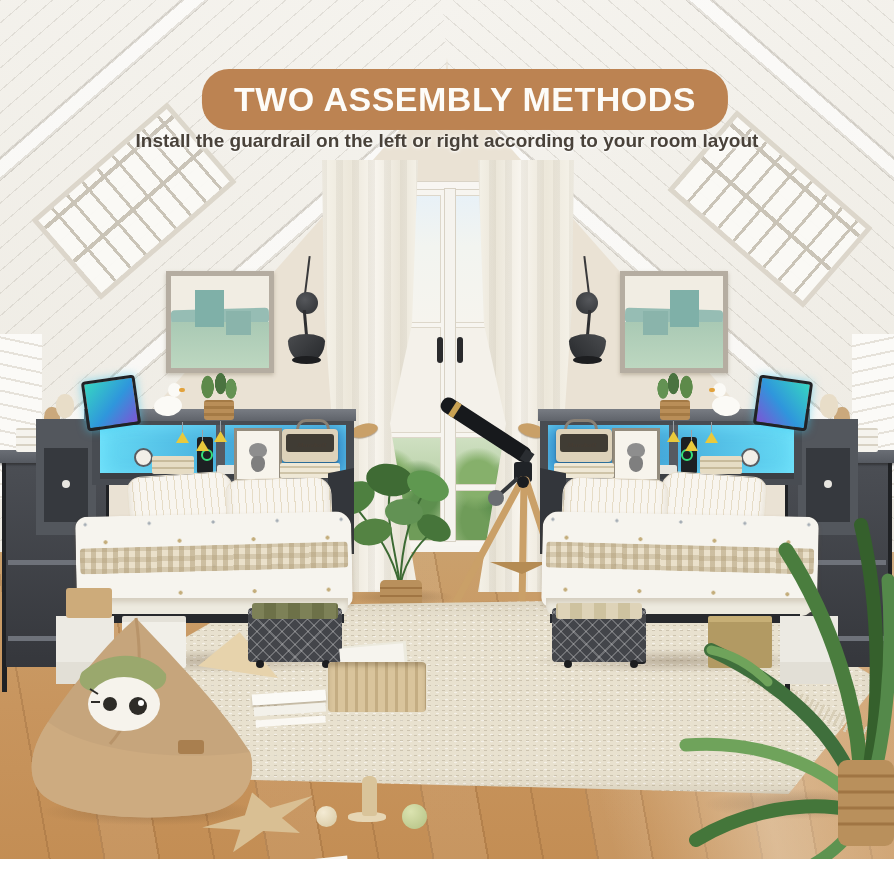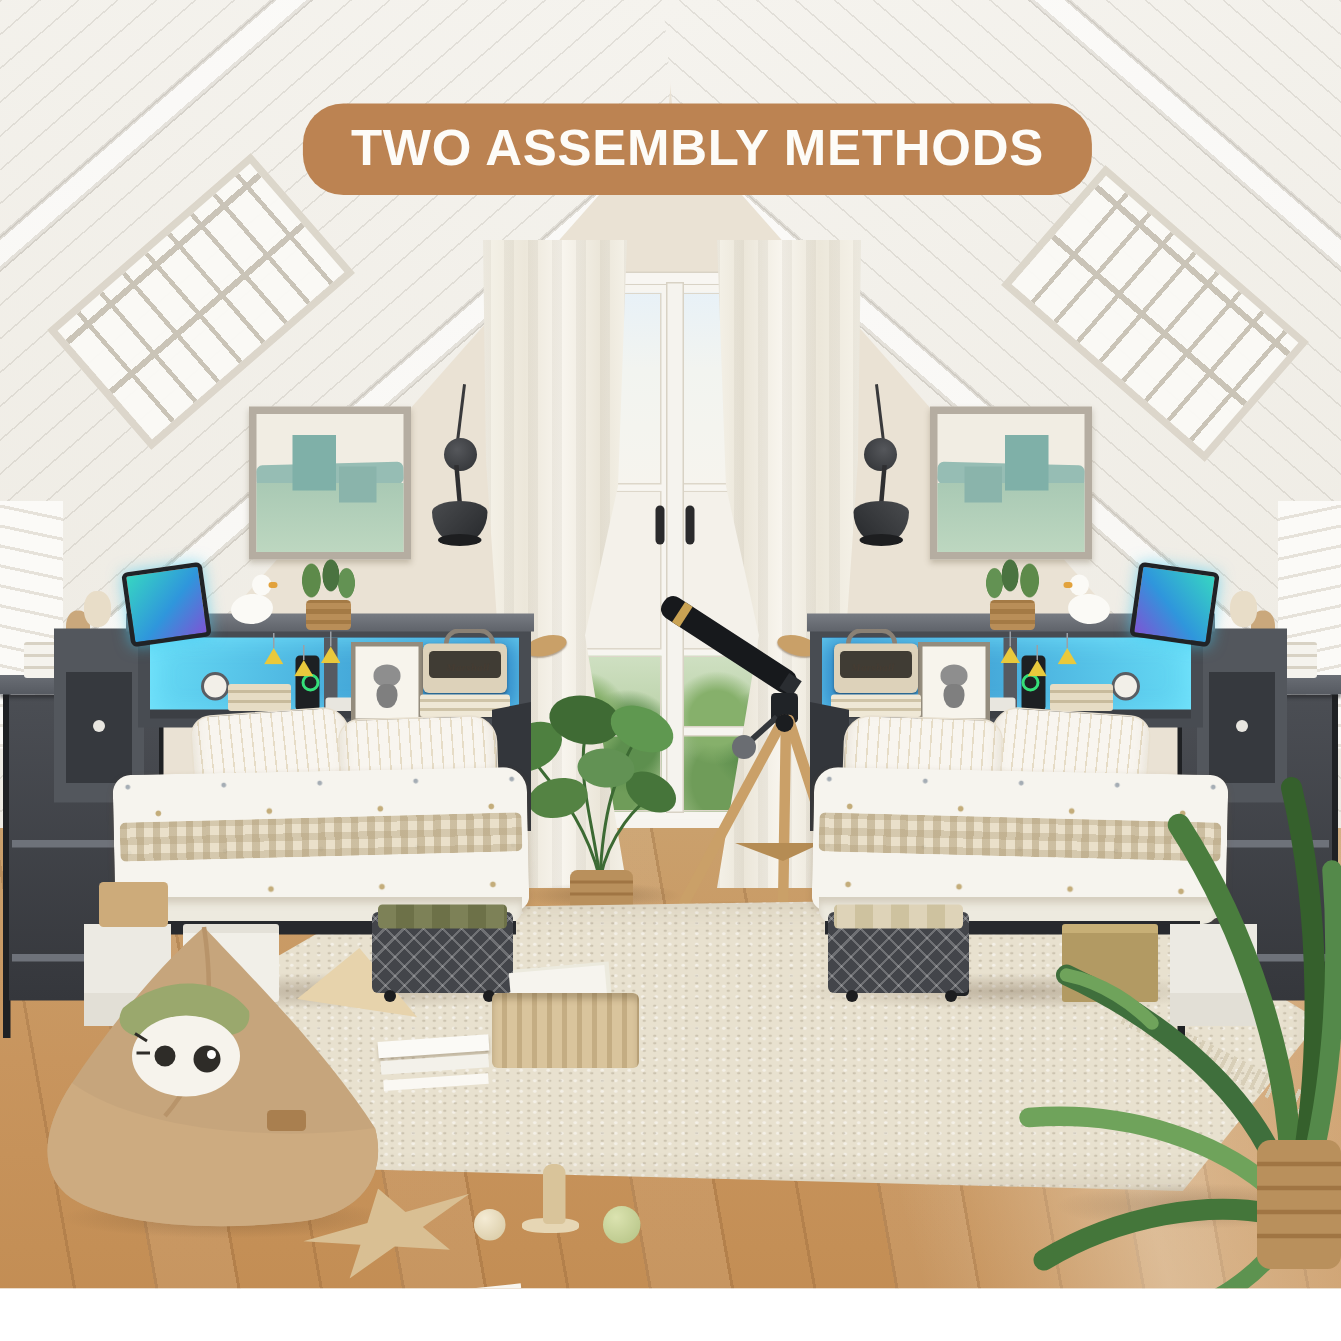--- a/index.html
+++ b/index.html
@@ -453,14 +453,16 @@
   <div class="a paper-basket"></div>
   <div class="a toy-base"></div>
   <div class="a toy-body"></div>
   <div class="a ball cream"></div>
   <div class="a ball green"></div>
   <div class="a bookwhite"></div>
 
   <div class="a" style="left:50%;top:69px;transform:translateX(-50%);background:var(--banner_bg,#bc8352);border-radius:27px;padding:11px 32px;">
     <div style="font-size:34px;font-weight:bold;letter-spacing:.5px;color:var(--banner_text,#fdfcf8);white-space:nowrap;">TWO ASSEMBLY METHODS</div>
   </div>
+  <div class="a" style="left:0;top:130px;width:894px;text-align:center;font-size:19px;font-weight:bold;color:var(--subtitle_text,#49423a);
+       text-shadow:0 0 5px rgba(255,255,255,.95),0 1px 2px rgba(255,255,255,.85);white-space:nowrap;">Install the guardrail on the left or right according to your room layout</div>
 
 </div>
 
 </body></html>

